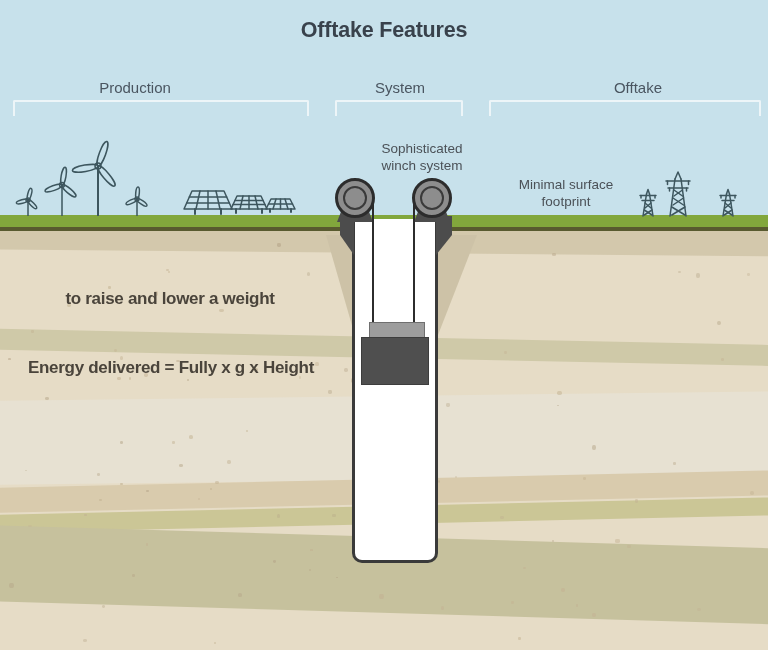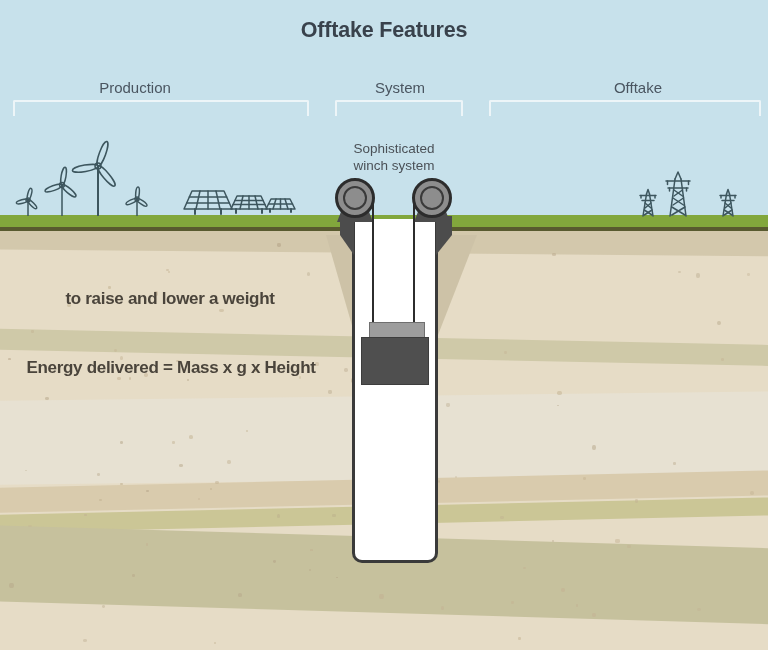--- a/index.html
+++ b/index.html
@@ -310,27 +310,31 @@
   <div class="pulley pulley-left">
     <div class="pulley-hub"></div>
   </div>
   <div class="pulley pulley-right">
     <div class="pulley-hub"></div>
   </div>
 
   <div class="weight-cap"></div>
   <div class="weight-body"></div>
 
-  <div class="note" style="left:394px;top:141px">
+  <div class="note" style="left:422px;top:141px">
     <div>Sophisticated</div>
     <div>winch system</div>
   </div>
 
+  <div class="note" style="left:566px;top:177px">
+    <div>Minimal surface</div>
+    <div>footprint</div>
+  </div>
 
   <div class="feature" style="left:170px;top:287px">
     <div>to raise and lower a weight</div>
   </div>
-  <div class="feature" style="left:171px;top:356px">Energy delivered = Mass x g x Height</div>
+  <div class="feature" style="left:171px;top:356px">Energy delivered = Fully x g x Height</div>
 
   <div class="note shaft-note" style="left:400px;top:583px;font-size:14px;line-height:17.5px">
   </div>
 
 </div>
 
 </body></html>

